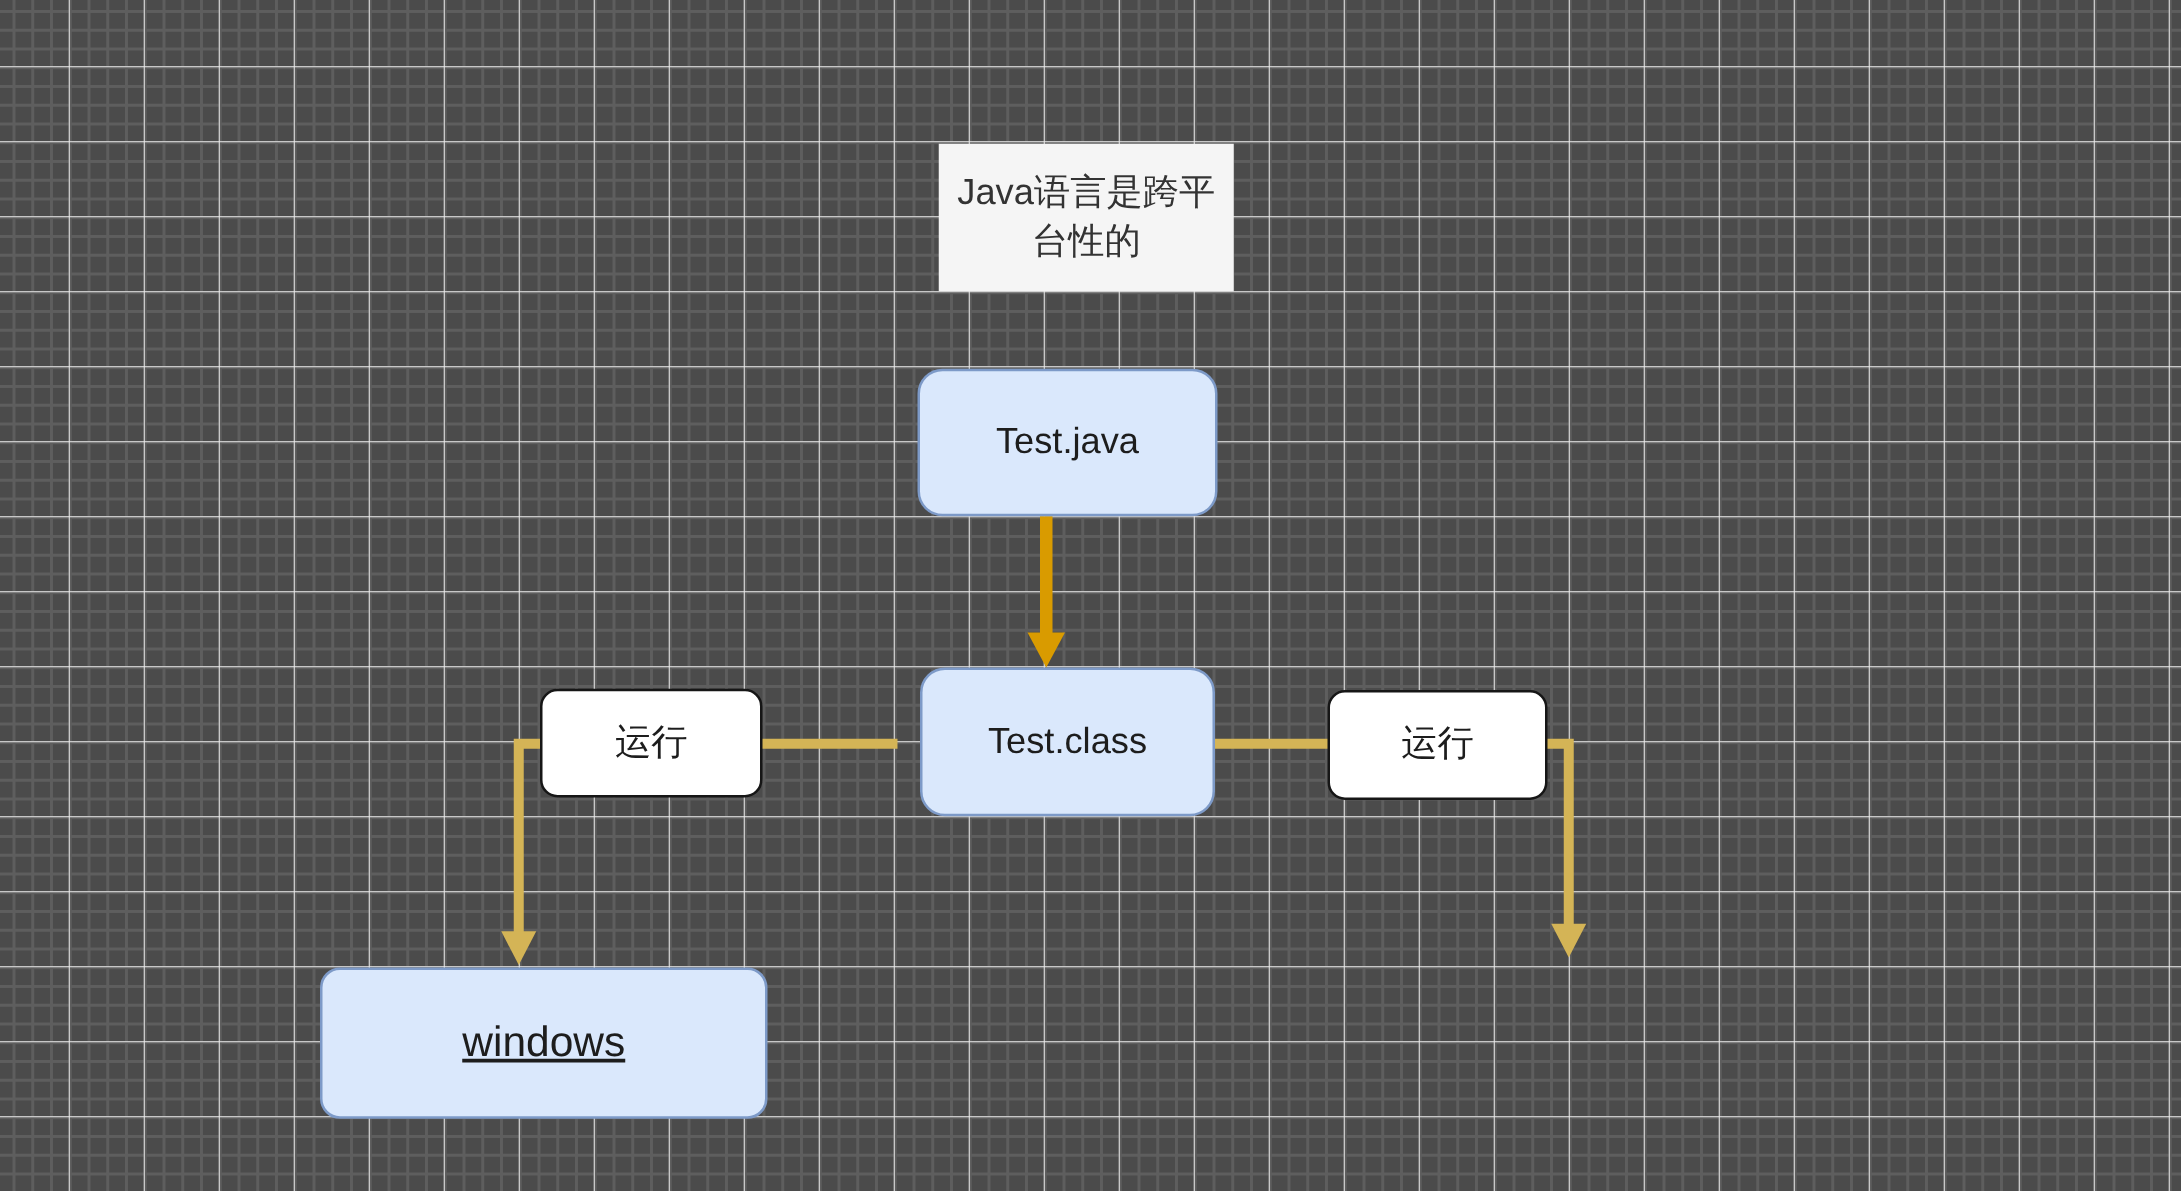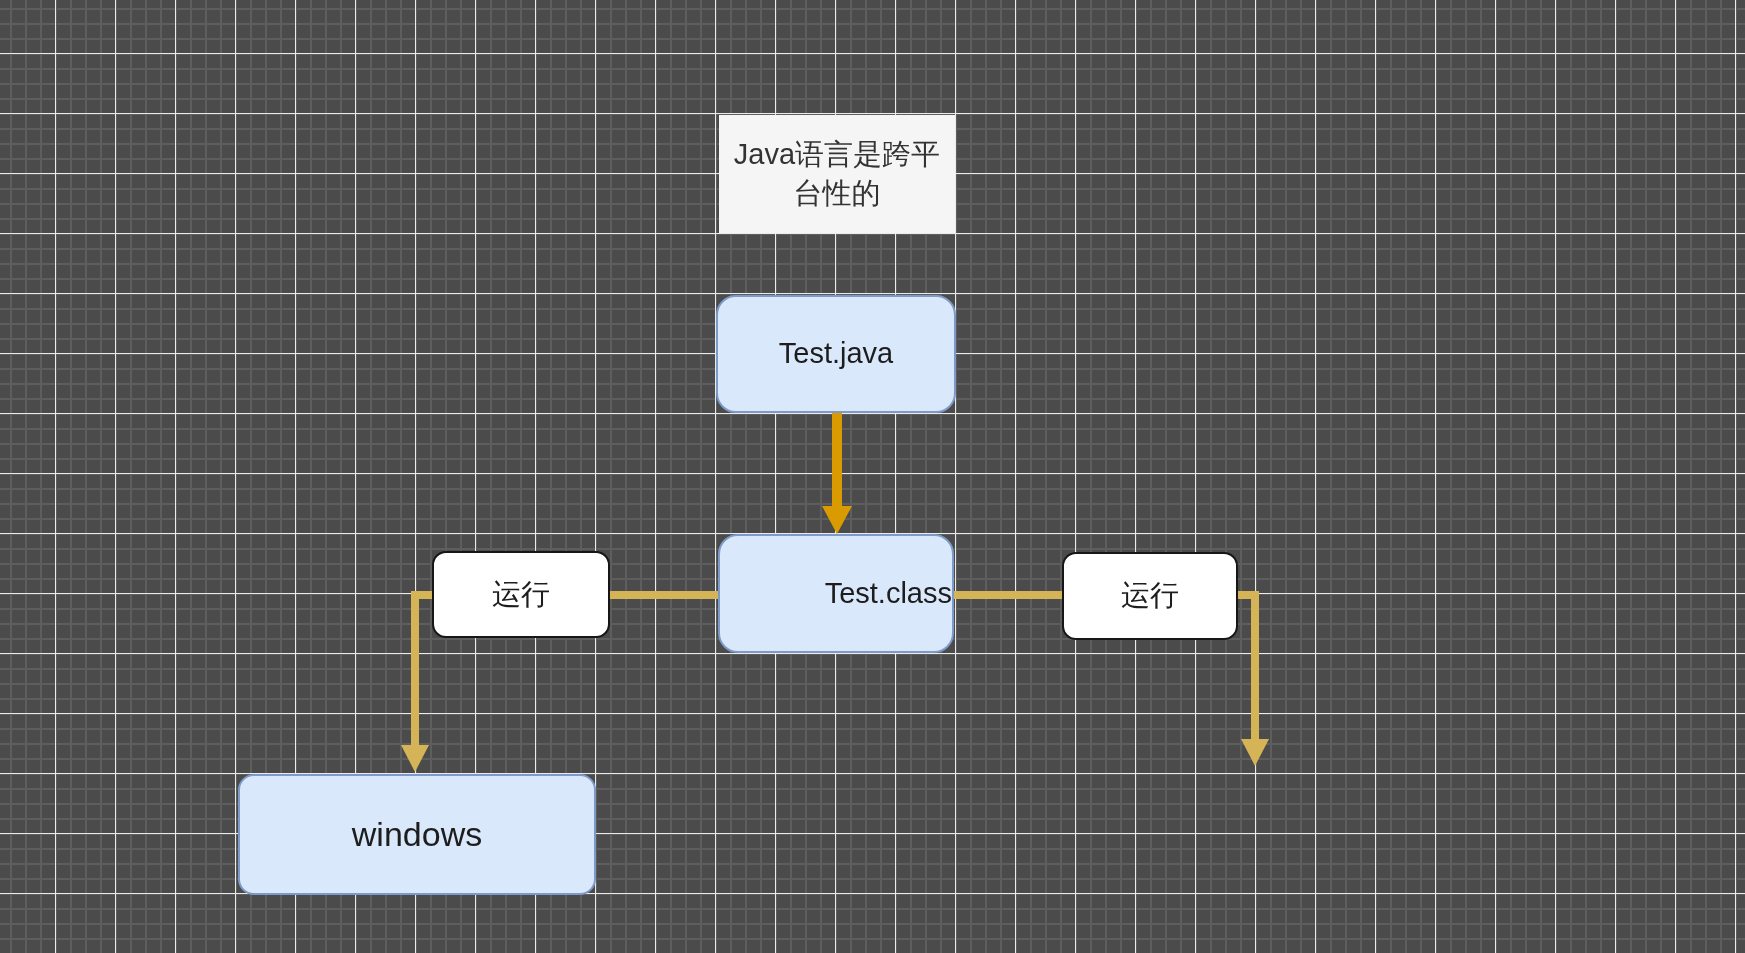--- a/index.html
+++ b/index.html
@@ -53,32 +53,34 @@
     justify-content:center;
     text-align:center;
     color:var(--text_dark);
     font-size:29px;
     line-height:1.35;
   }
   .node.blue{
     background:var(--node_fill);
     border:2px solid var(--node_stroke);
     border-radius:20px;
+    margin-left:18px;
   }
   .node.white{
     background:var(--label_fill);
     border:2.5px solid var(--label_stroke);
     border-radius:14px;
   }
   .node.note{
     background:var(--note_fill);
     color:var(--note_text);
     padding:0 8px;
+    margin-left:32px;
   }
-  .node.big{ font-size:34px; }
+  .node.big{ font-size:34px;text-decoration:underline; }
 </style>
 </head>
 <body>
 
 <div class="canvas">
 
   <svg class="edges" viewBox="0 0 1745 953" xmlns="http://www.w3.org/2000/svg">
     <g class="edge orange">
       <path d="M 837 413 L 837 509"></path>
       <polygon points="822,506 852,506 837,534"></polygon>
@@ -94,21 +96,21 @@
   </svg>
 
   <div class="node note" style="left:719px; top:115px; width:236px; height:118px;">
     <span>Java语言是跨平台性的</span>
   </div>
 
   <div class="node blue" style="left:716px; top:295px; width:240px; height:118px;">
     <span>Test.java</span>
   </div>
 
-  <div class="node blue" style="left:718px; top:534px; width:236px; height:119px;justify-content:flex-end;">
+  <div class="node blue" style="left:718px; top:534px; width:236px; height:119px;">
     <span>Test.class</span>
   </div>
 
   <div class="node white" style="left:432px; top:551px; width:178px; height:87px;">
     <span>运行</span>
   </div>
 
   <div class="node white" style="left:1062px; top:552px; width:176px; height:88px;">
     <span>运行</span>
   </div>

